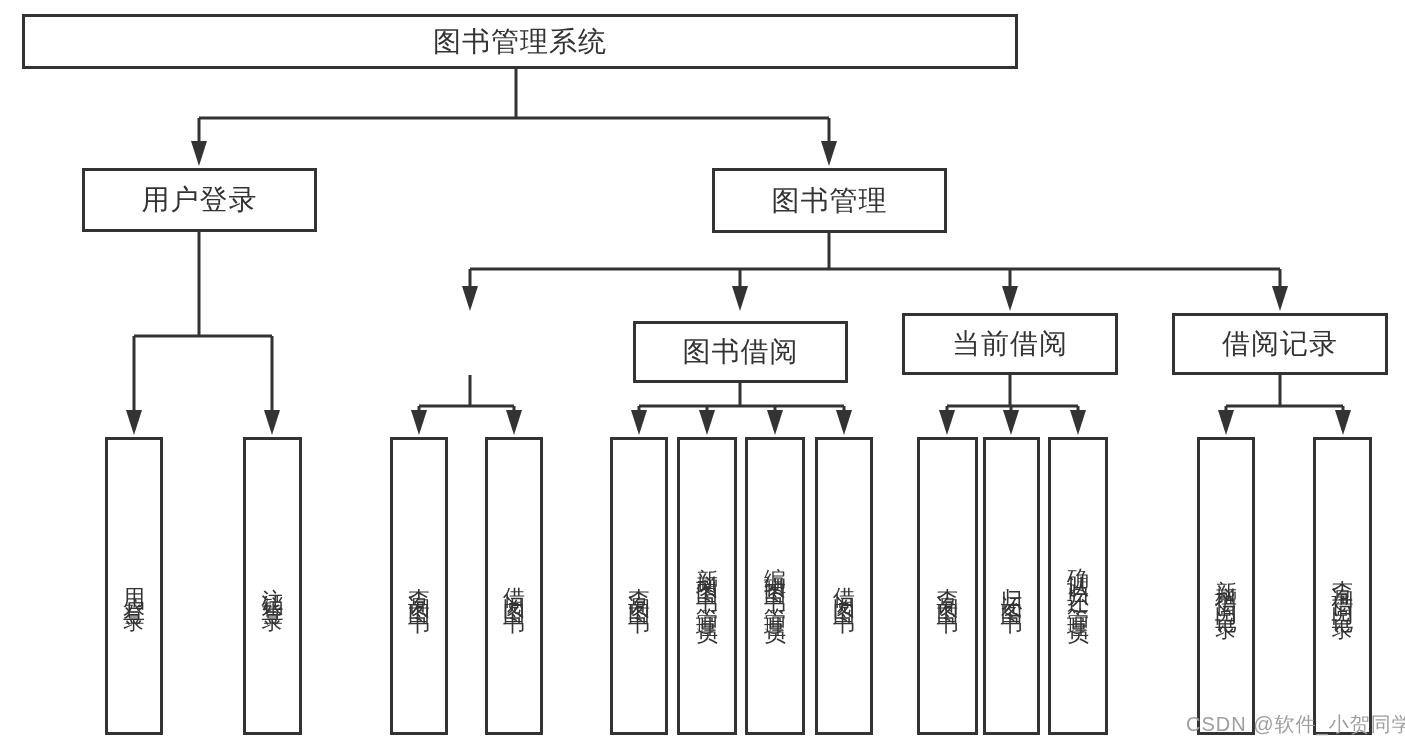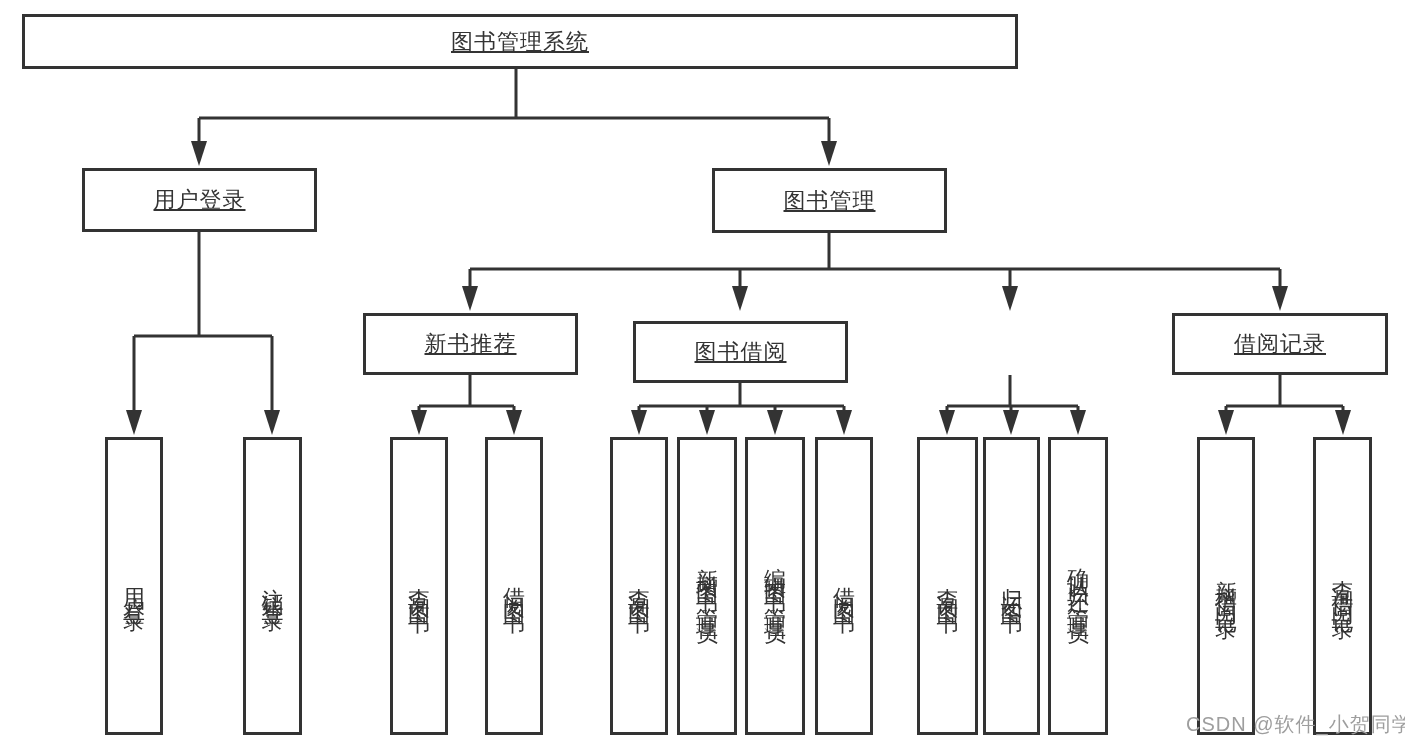--- a/index.html
+++ b/index.html
@@ -13,21 +13,21 @@
   .wires { position:absolute; left:0; top:0; width:1405px; height:747px; z-index:1; }
   .node {
     position:absolute;
     box-sizing:border-box;
     border:3px solid #333333;
     background:#ffffff;
     display:flex; align-items:center; justify-content:center;
     color:#333333;
     z-index:2;
   }
-  .hnode { font-size:22px; letter-spacing:1px;text-decoration:underline; }
+  .hnode { font-size:28px; letter-spacing:1px; }
   .vnode .vtext {
     writing-mode:vertical-rl;
     text-orientation:mixed;
     font-size:22px;
     letter-spacing:8px;
     line-height:1;
     white-space:nowrap;
   }
   .watermark {
     position:absolute;
@@ -80,25 +80,25 @@
     <span>图书管理系统</span>
   </div>
 
   <div class="node hnode" style="left:82px; top:168px; width:235px; height:64px;">
     <span>用户登录</span>
   </div>
   <div class="node hnode" style="left:712px; top:168px; width:235px; height:65px;">
     <span>图书管理</span>
   </div>
 
-  <div class="node hnode" style="left:363px; top:313px; width:215px; height:62px;">
-    <span>新书推荐</span>
-  </div>
   <div class="node hnode" style="left:633px; top:321px; width:215px; height:62px;">
     <span>图书借阅</span>
+  </div>
+  <div class="node hnode" style="left:902px; top:313px; width:216px; height:62px;">
+    <span>当前借阅</span>
   </div>
   <div class="node hnode" style="left:1172px; top:313px; width:216px; height:62px;">
     <span>借阅记录</span>
   </div>
 
   <div class="node vnode" style="left:105px; top:437px; width:58px; height:298px;">
     <span class="vtext">用户登录</span>
   </div>
   <div class="node vnode" style="left:243px; top:437px; width:59px; height:298px;">
     <span class="vtext">注销登录</span>

